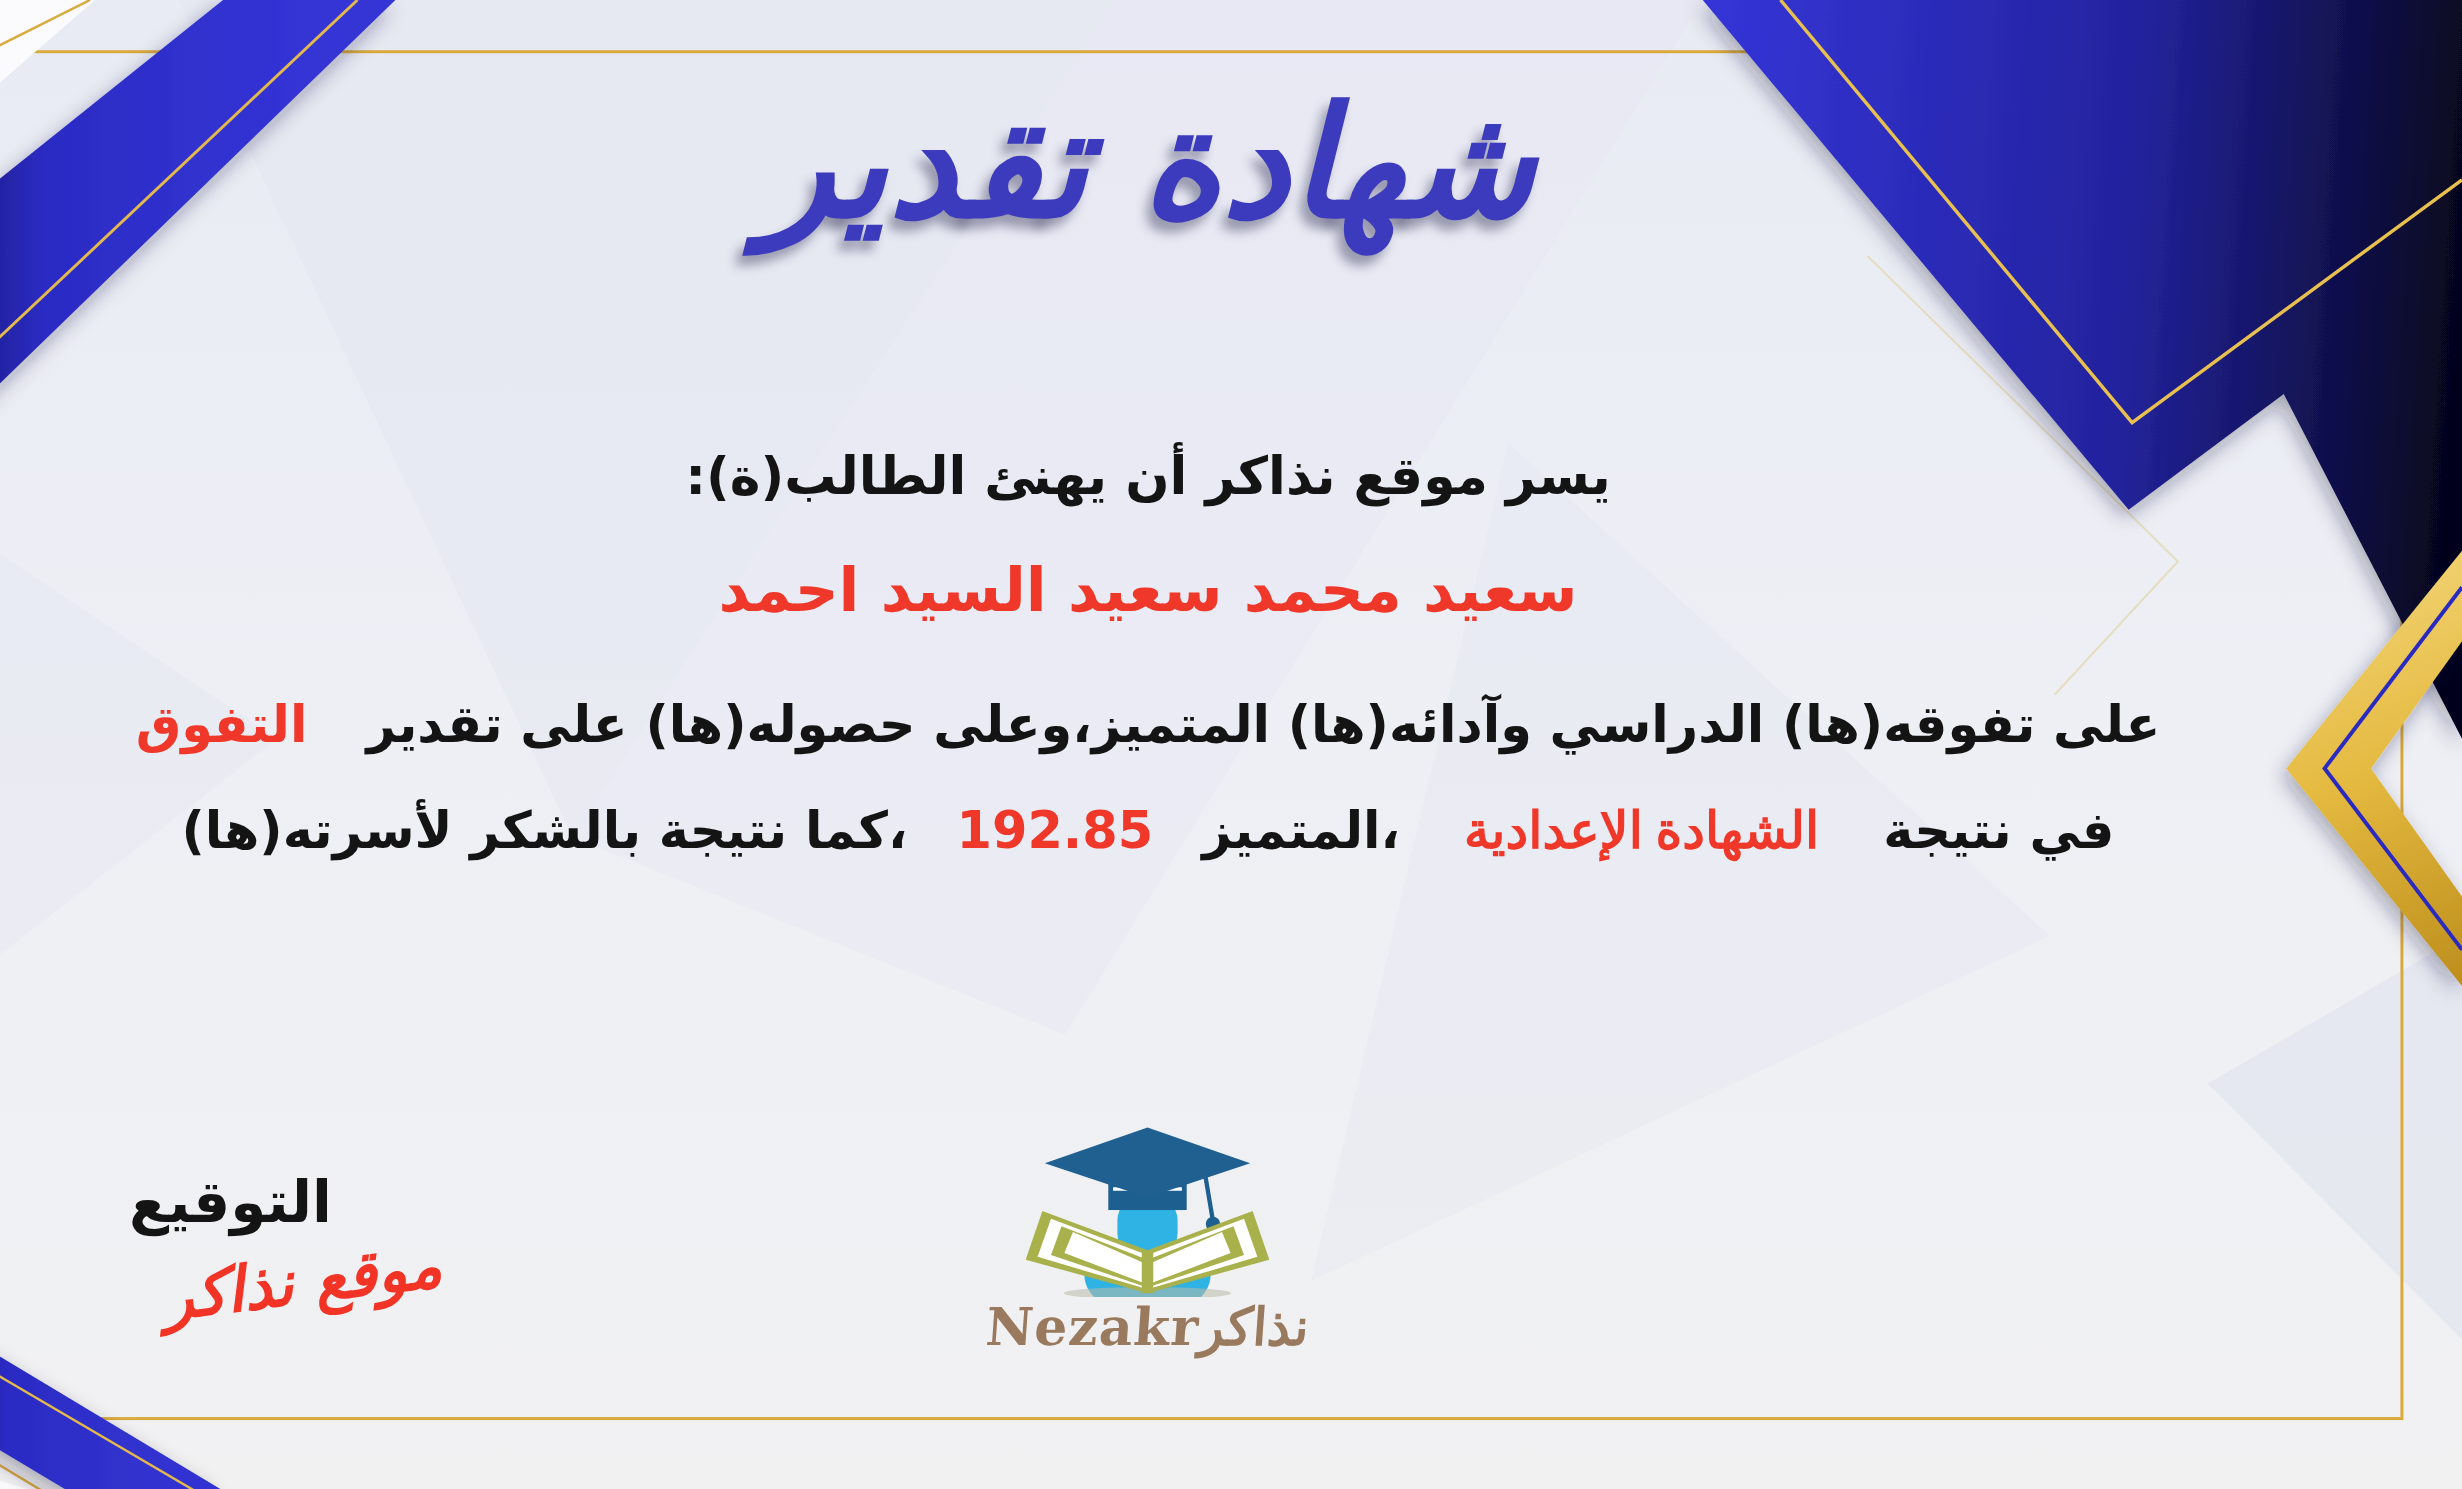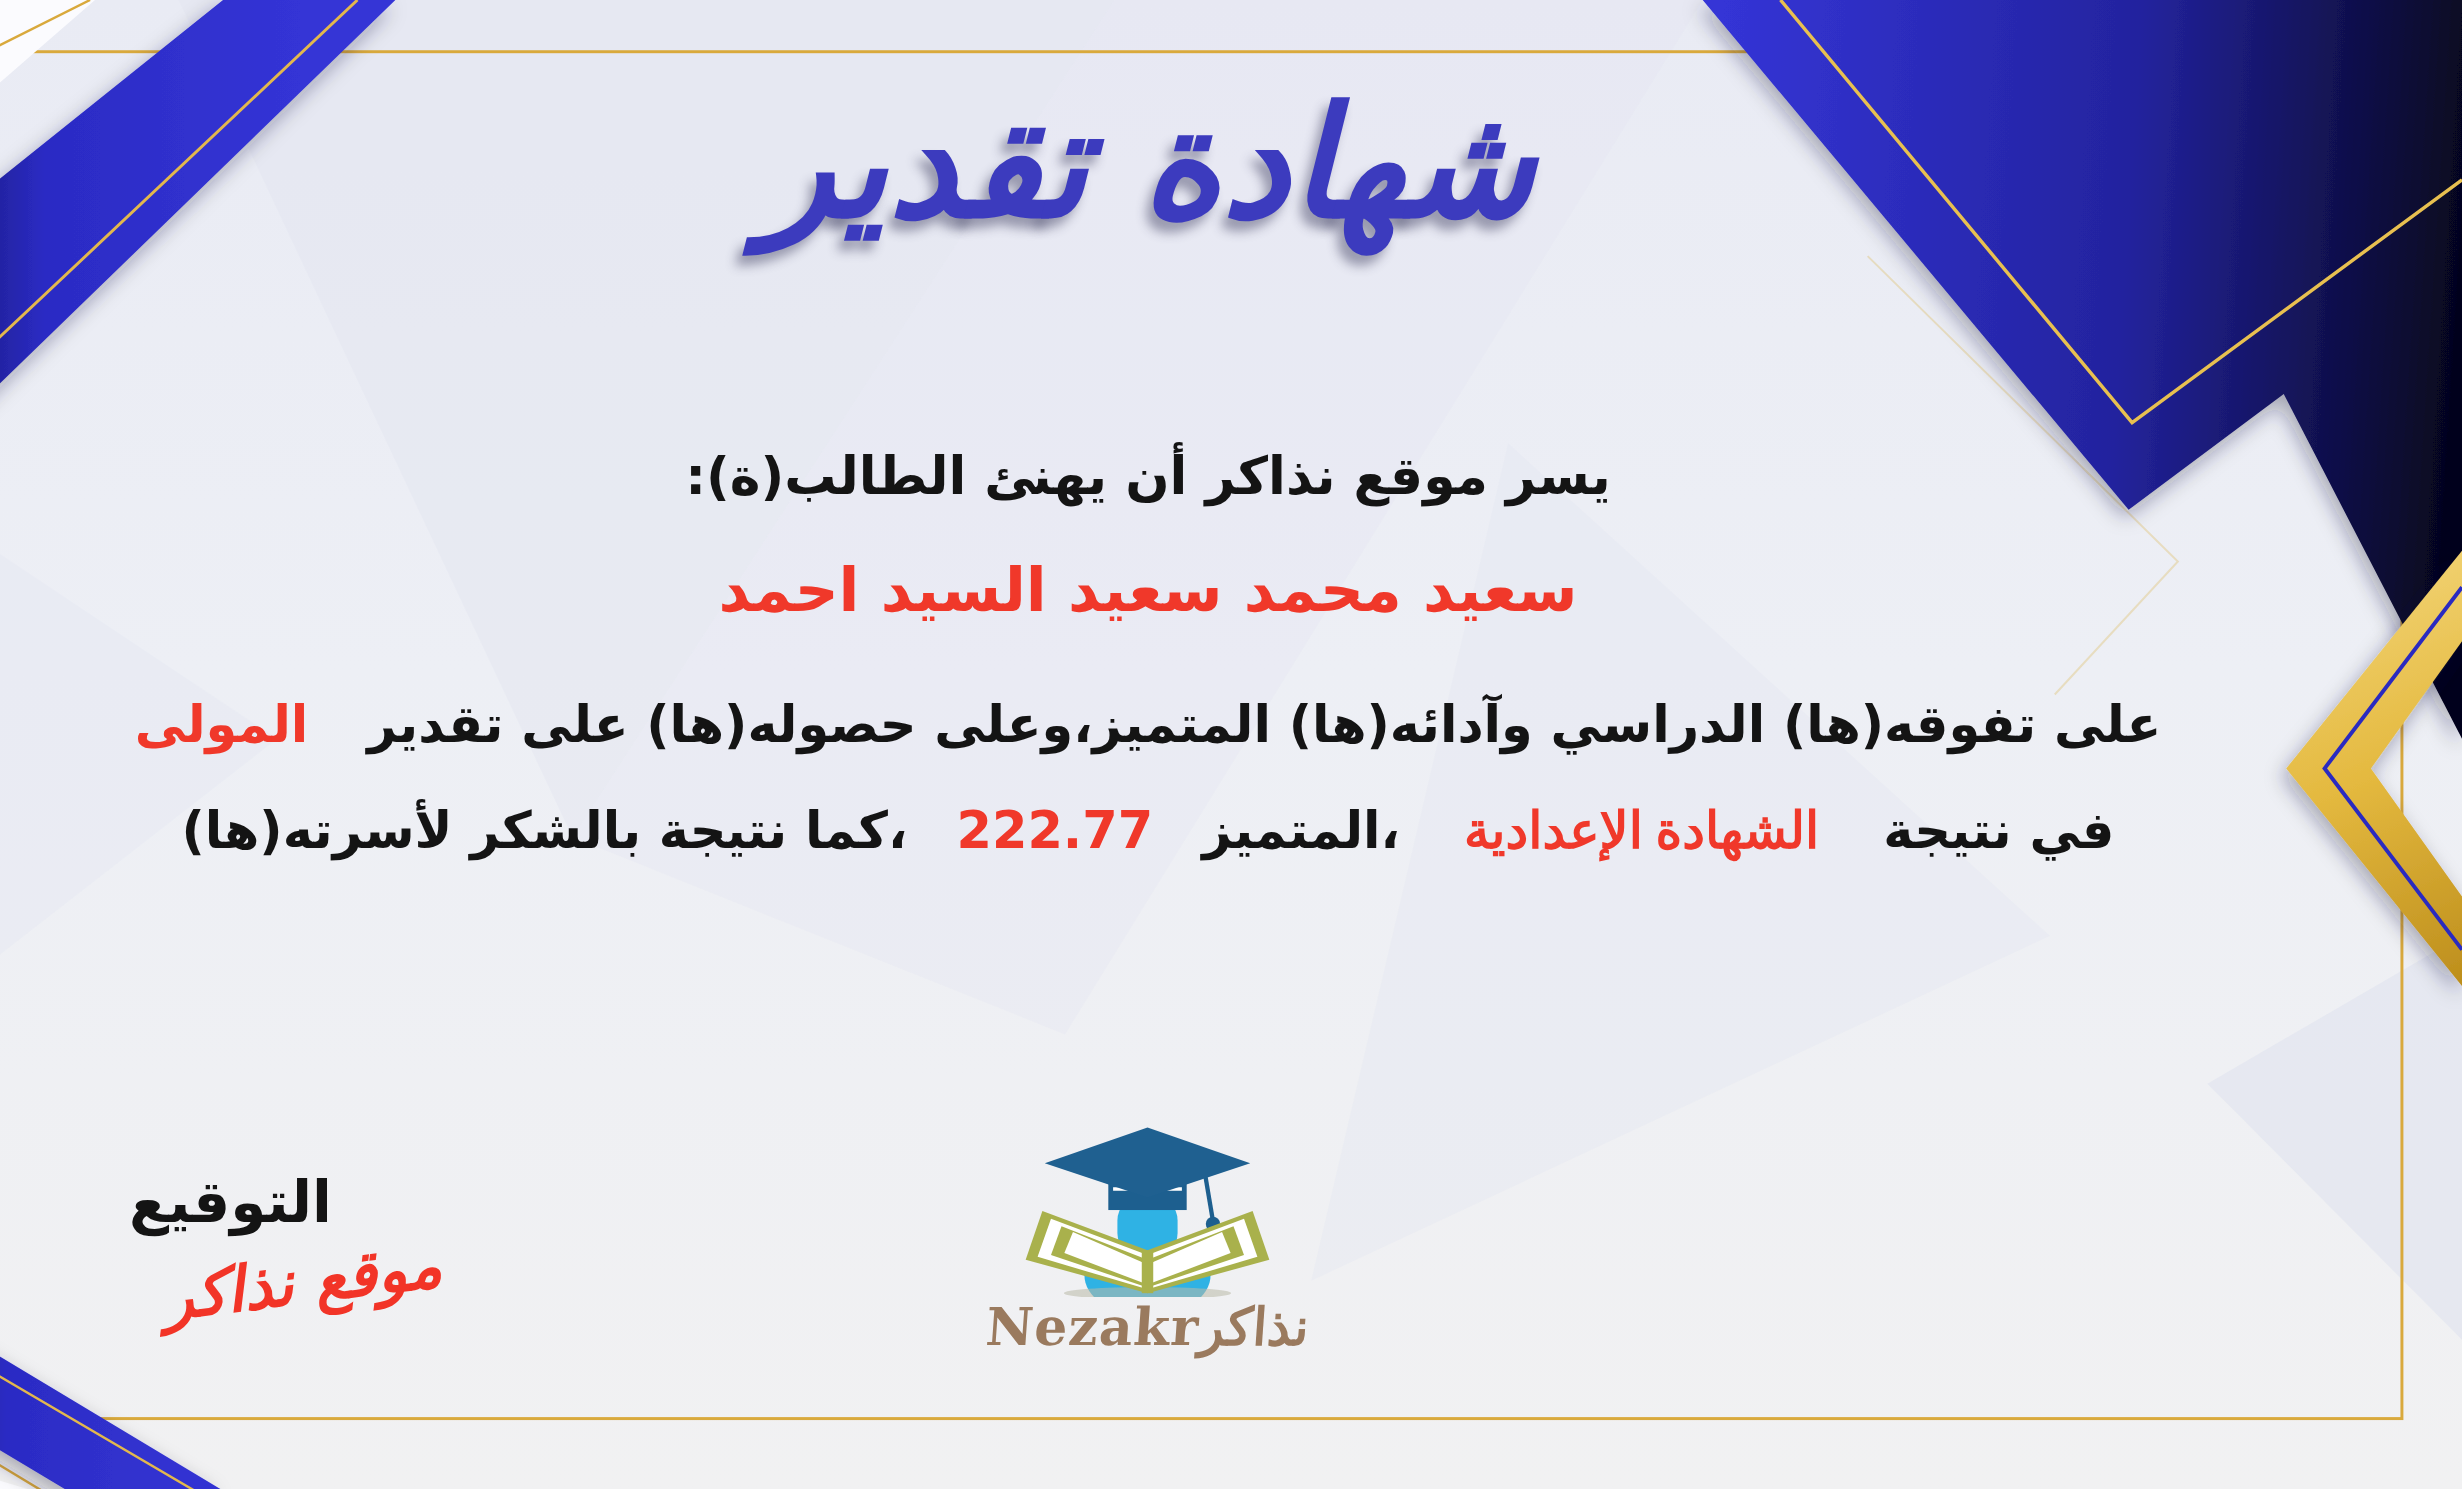--- a/index.html
+++ b/index.html
@@ -133,22 +133,22 @@
 
   <div class="textlayer">
 
     <h1 class="title">شهادة تقدير</h1>
 
     <p class="intro">يسر موقع نذاكر أن يهنئ الطالب(ة):</p>
 
     <p class="student-name">سعيد محمد سعيد السيد احمد</p>
 
     <p class="body-par">
-      <span><span>على تفوقه(ها) الدراسي وآدائه(ها) المتميز،وعلى حصوله(ها) على تقدير</span><span class="red grade-slot">المولى</span></span><br>
-      <span><span>في نتيجة</span><span class="red slot">الشهادة الإعدادية</span><span>،المتميز</span><span class="red slot-sm">222.77</span><span>،كما نتيجة بالشكر لأسرته(ها)</span></span><br>
+      <span><span>على تفوقه(ها) الدراسي وآدائه(ها) المتميز،وعلى حصوله(ها) على تقدير</span><span class="red grade-slot">التفوق</span></span><br>
+      <span><span>في نتيجة</span><span class="red slot">الشهادة الإعدادية</span><span>،المتميز</span><span class="red slot-sm">192.85</span><span>،كما نتيجة بالشكر لأسرته(ها)</span></span><br>
       <br>
     </p>
 
     <div class="sig-label">التوقيع</div>
     <div class="sig-script">موقع نذاكر</div>
 
     <div class="logo">
       <svg width="335" height="172" viewBox="0 0 700 360" aria-hidden="true">
 
         <g>

